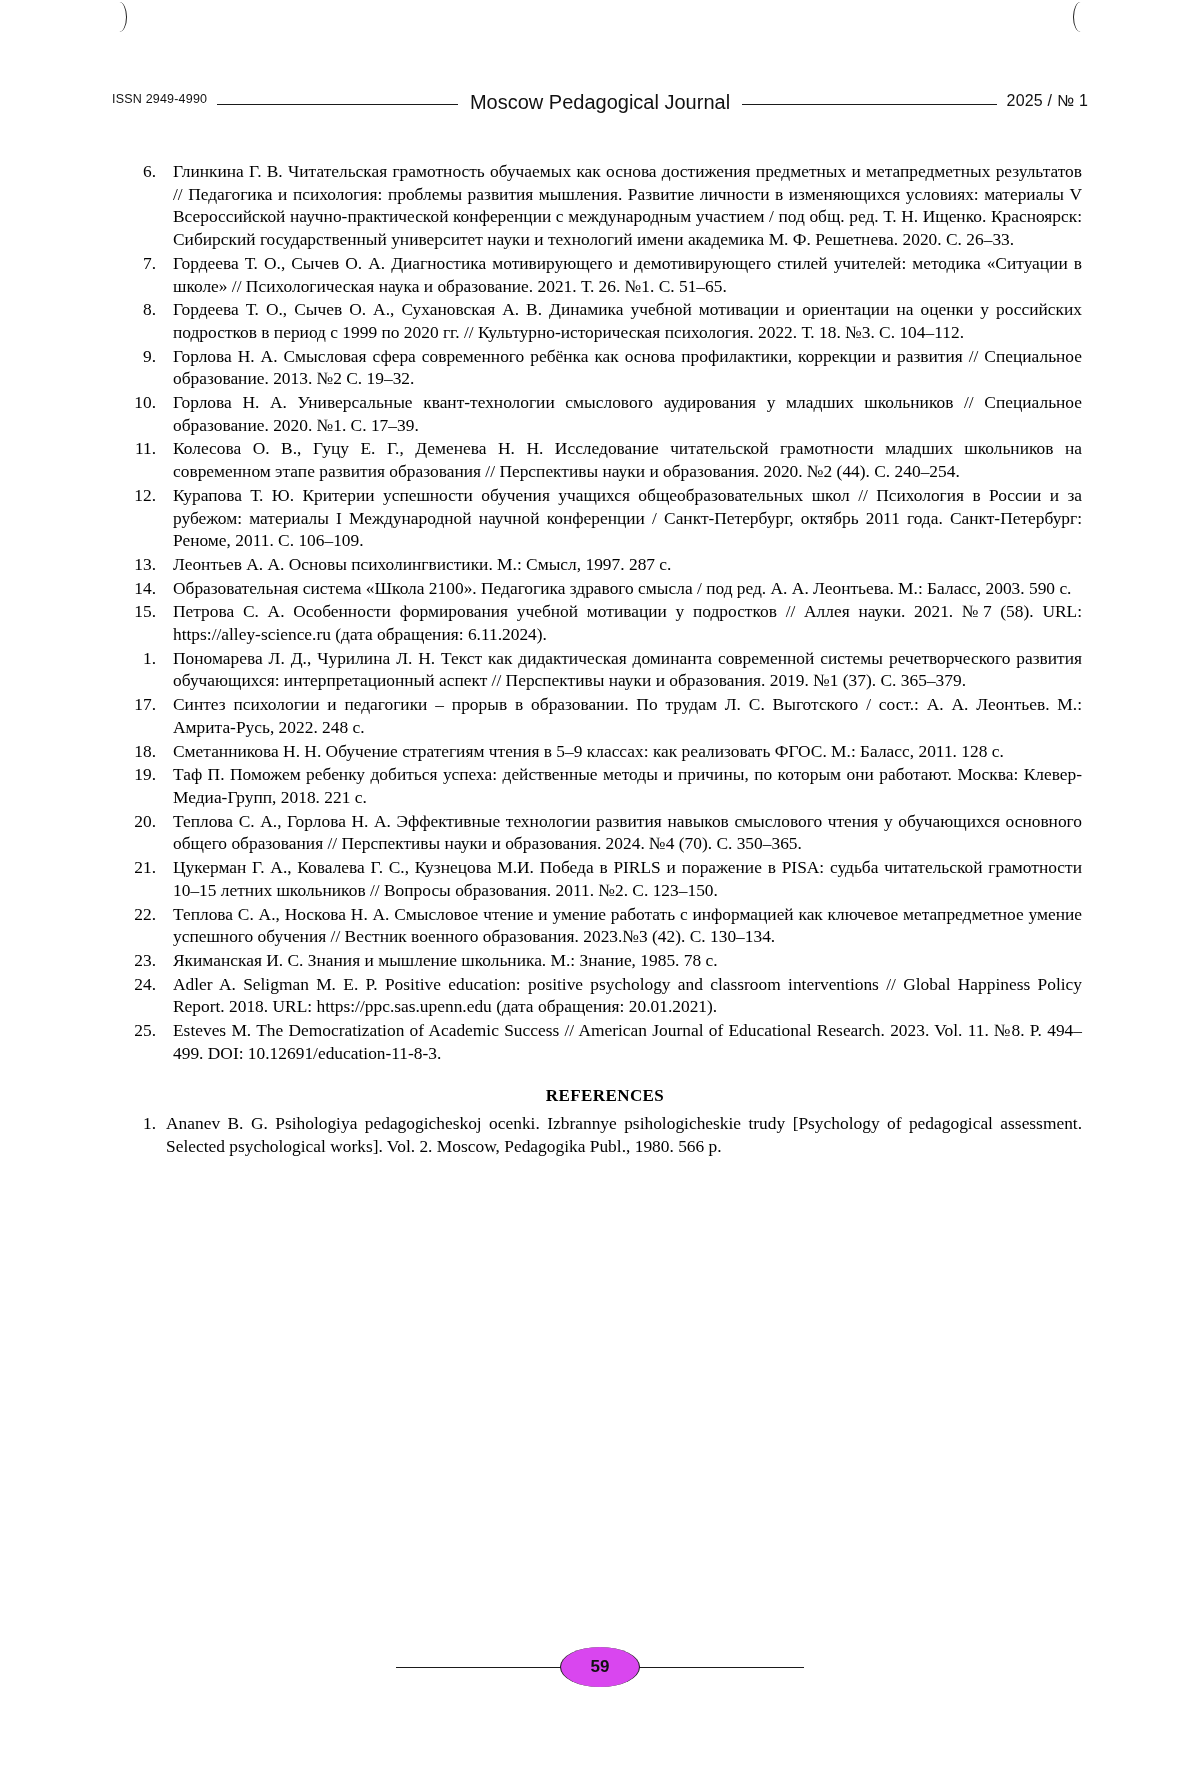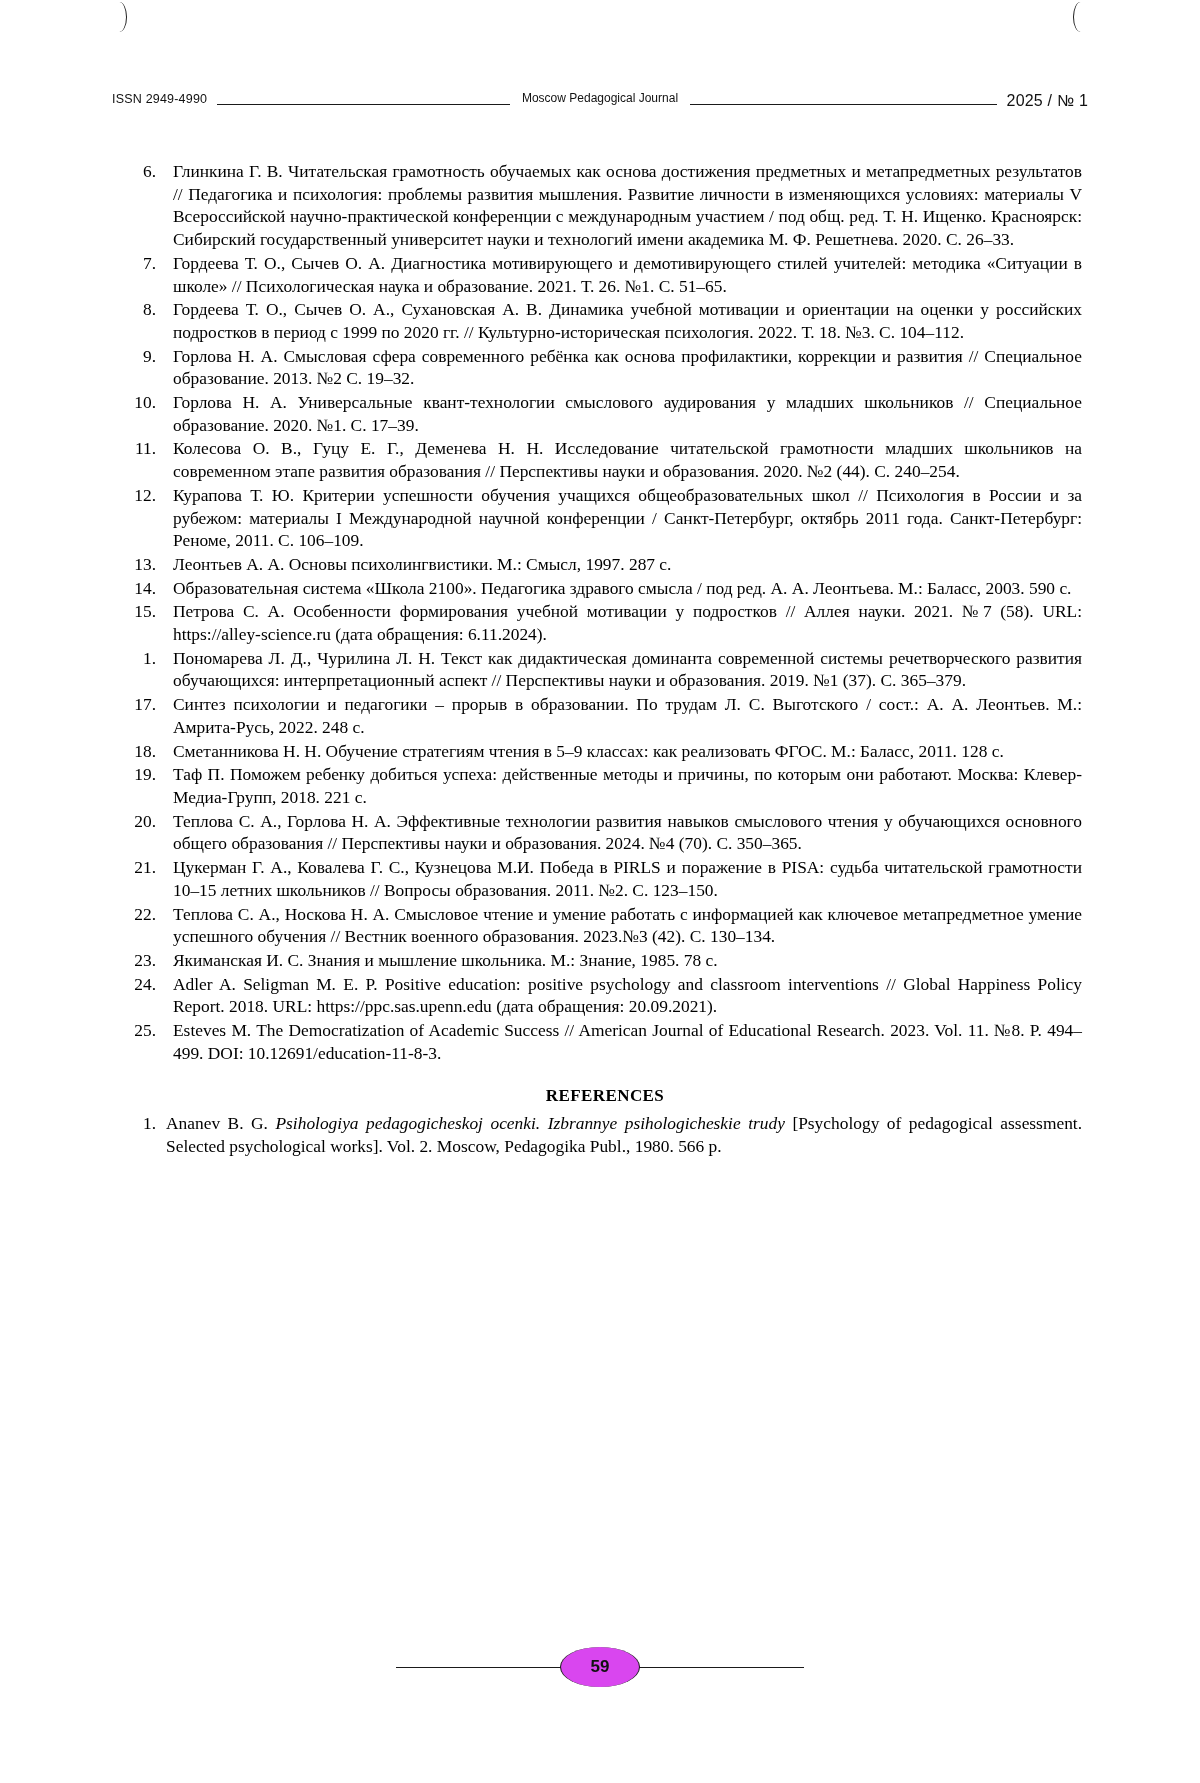--- a/index.html
+++ b/index.html
@@ -60,21 +60,21 @@
     color: #111;
     white-space: nowrap;
   }
   .header-title {
     position: absolute;
     left: 0;
     right: 0;
     top: 3px;
     text-align: center;
     font-family: "Liberation Sans", sans-serif;
-    font-size: 12px;
+    font-size: 20px;
     color: #111;
   }
   .header-title span {
     background: #ffffff;
     padding: 0 12px;
   }
   
   .cap {
     position: absolute;
     top: 2px;
@@ -155,21 +155,21 @@
     line-height: 1.305;
     text-align: justify;
   }
   ol.refs li .num {
     position: absolute;
     left: 0;
     top: 0;
     width: 28px;
     text-align: right;
   }
-  .ital { font-style: italic; }
+  .ital { }
 
   
   .footer {
     position: absolute;
     left: 0;
     right: 0;
     bottom: 92px;
     height: 44px;
   }
   .footer-rule {
@@ -284,21 +284,21 @@
       <li>
           <span class="num">22.</span>
           <span class="entry-text">Теплова С. А., Носкова Н. А. Смысловое чтение и умение работать с информацией как ключевое метапредметное умение успешного обучения // Вестник военного образования. 2023.№3 (42). С. 130–134.</span>
         </li>
       <li>
           <span class="num">23.</span>
           <span class="entry-text">Якиманская И. С. Знания и мышление школьника. М.: Знание, 1985. 78 с.</span>
         </li>
       <li>
           <span class="num">24.</span>
-          <span class="entry-text">Adler A. Seligman M. E. P. Positive education: positive psychology and classroom interventions // Global Happiness Policy Report. 2018. URL: https://ppc.sas.upenn.edu (дата обращения: 20.09.2021).</span>
+          <span class="entry-text">Adler A. Seligman M. E. P. Positive education: positive psychology and classroom interventions // Global Happiness Policy Report. 2018. URL: https://ppc.sas.upenn.edu (дата обращения: 20.01.2021).</span>
         </li>
       <li>
           <span class="num">25.</span>
           <span class="entry-text">Esteves M. The Democratization of Academic Success // American Journal of Educational Research. 2023. Vol. 11. №8. P. 494–499. DOI: 10.12691/education-11-8-3.</span>
         </li>
     </ol>
 
     <div class="refs-heading">REFERENCES</div>
 
     <ol class="refs">

